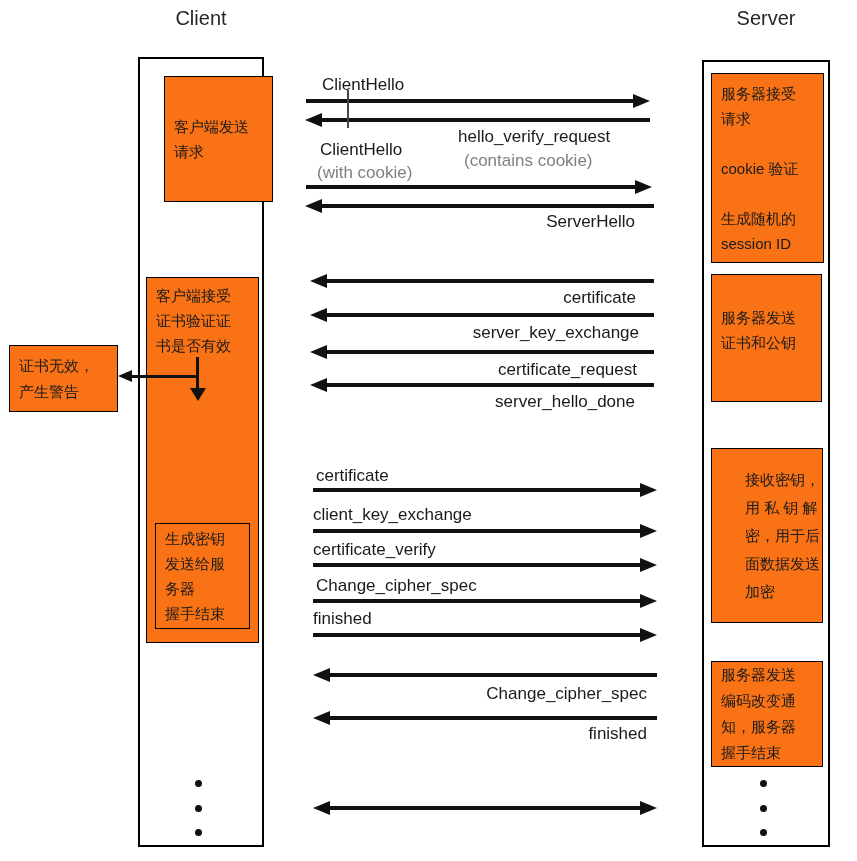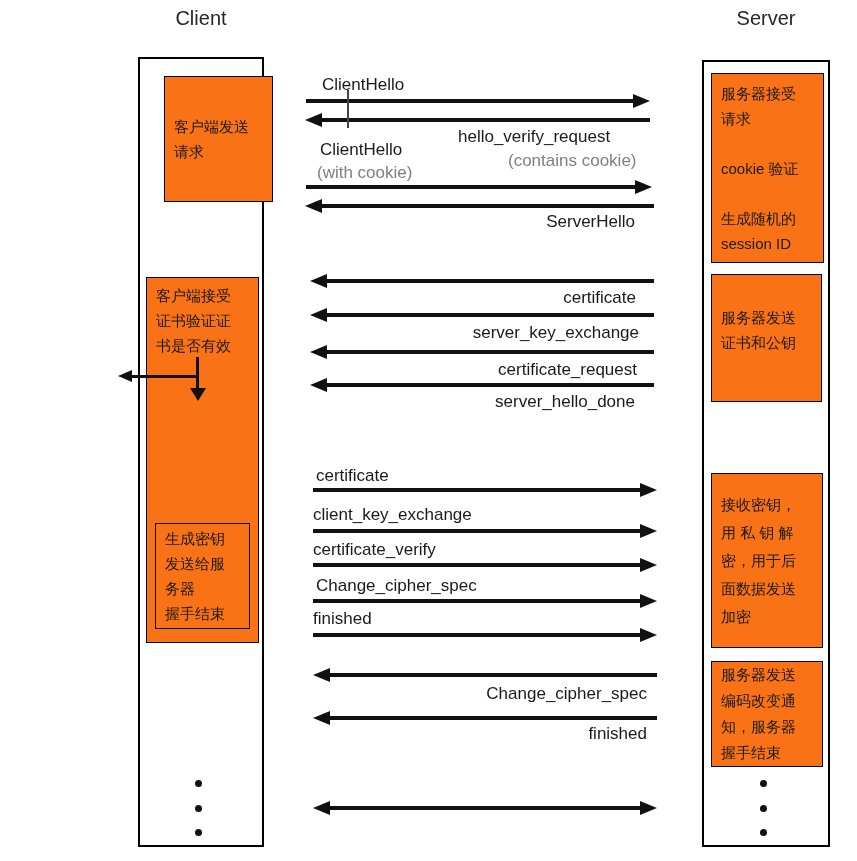--- a/index.html
+++ b/index.html
@@ -66,40 +66,44 @@
 
 
   <div class="ibox" style="left:155px;top:523px;width:95px;height:106px;">
     <span>生成密钥
 发送给服
 务器
 握手结束</span>
   </div>
 
 
+  <div class="ibox" style="left:9px;top:345px;width:109px;height:67px;line-height:26px;">
+    <span>证书无效，
+产生警告</span>
+  </div>
   <div class="sidearrow" style="left:118px;top:370px;width:80px;">
       <div class="shaft"></div>
     </div>
 
   <div class="ibox" style="left:711px;top:73px;width:113px;height:190px;">
     <span>服务器接受
 请求
 
 cookie 验证
 
 生成随机的
 session ID</span>
   </div>
 
   <div class="ibox topalign" style="left:711px;top:274px;width:111px;height:128px;">
     <span style="padding-top:30px;">服务器发送
 证书和公钥</span>
   </div>
 
-  <div class="ibox" style="left:711px;top:473px;width:112px;height:175px;line-height:28px;">
+  <div class="ibox" style="left:711px;top:448px;width:112px;height:175px;line-height:28px;justify-content:flex-end;">
     <span>接收密钥，
 用 私 钥 解
 密，用于后
 面数据发送
 加密</span>
   </div>
 
   <div class="ibox" style="left:711px;top:661px;width:112px;height:106px;line-height:26px;">
     <span>服务器发送
 编码改变通
@@ -163,21 +167,21 @@
   <div class="arrow left" style="left:313px;top:708px;width:344px;">
       <div class="shaft"></div>
     </div>
   <div class="arrow both" style="left:313px;top:798px;width:344px;">
       <div class="shaft"></div>
     </div>
 
   <div class="msg" style="left:322px;top:76px;">ClientHello</div>
   <div class="msg" style="left:458px;top:128px;">hello_verify_request</div>
   <div class="msg" style="left:320px;top:141px;">ClientHello</div>
-  <div class="msg gray" style="left:464px;top:152px;margin-left:44px;">(contains cookie)</div>
+  <div class="msg gray" style="left:464px;top:152px;">(contains cookie)</div>
   <div class="msg gray" style="left:317px;top:164px;">(with cookie)</div>
   <div class="msg r" style="right:222px;top:213px;">ServerHello</div>
 
   <div class="msg r" style="right:221px;top:289px;">certificate</div>
   <div class="msg r" style="right:218px;top:324px;">server_key_exchange</div>
   <div class="msg r" style="right:220px;top:361px;">certificate_request</div>
   <div class="msg r" style="right:222px;top:393px;">server_hello_done</div>
 
   <div class="msg" style="left:316px;top:467px;">certificate</div>
   <div class="msg" style="left:313px;top:506px;">client_key_exchange</div>

